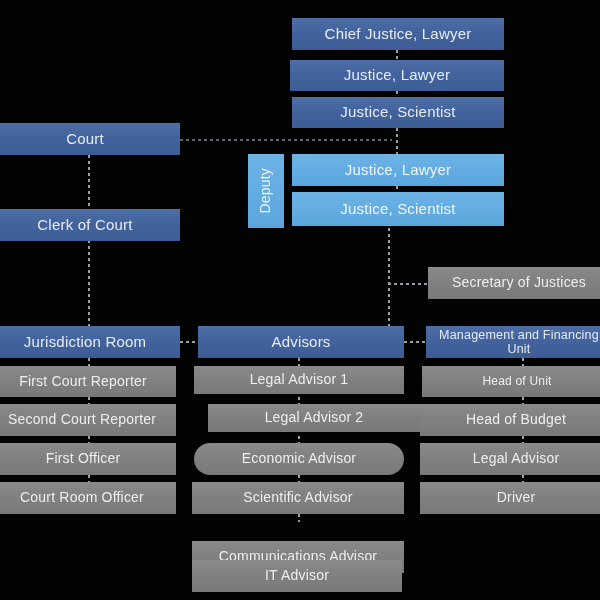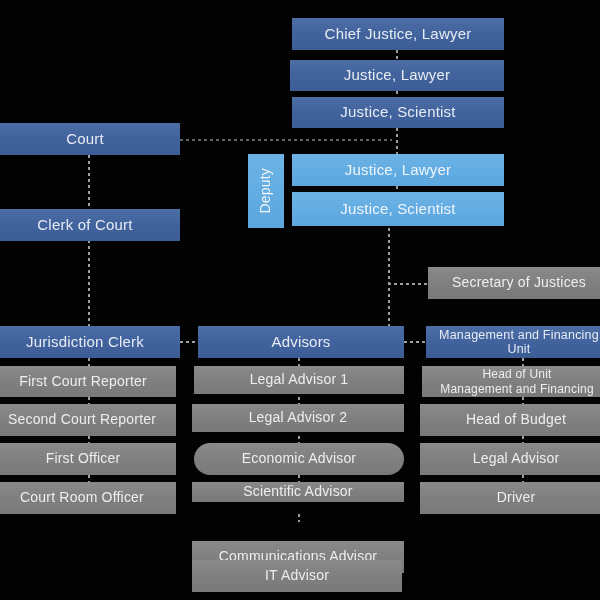--- a/index.html
+++ b/index.html
@@ -179,21 +179,21 @@
 
   <div class="box blue-light" style="left:292px; top:192px; width:212px; height:34px;">
     <span>Justice, Scientist</span>
   </div>
 
   <div class="box gray" style="left:428px; top:267px; width:182px; height:32px;">
     <span>Secretary of Justices</span>
   </div>
 
   <div class="box blue-dark" style="left:-10px; top:326px; width:190px; height:32px;">
-    <span>Jurisdiction Clerk</span>
+    <span>Jurisdiction Room</span>
   </div>
 
   <div class="box gray" style="left:-10px; top:366px; width:186px; height:31px;">
     <span>First Court Reporter</span>
   </div>
 
   <div class="box gray" style="left:-12px; top:404px; width:188px; height:32px;">
     <span>Second Court Reporter</span>
   </div>
 
@@ -206,47 +206,46 @@
   </div>
 
   <div class="box blue-dark" style="left:198px; top:326px; width:206px; height:32px;">
     <span>Advisors</span>
   </div>
 
   <div class="box gray" style="left:194px; top:366px; width:210px; height:28px;">
     <span>Legal Advisor 1</span>
   </div>
 
-  <div class="box gray" style="left:192px; top:404px; width:212px; height:28px;">
+  <div class="box gray" style="left:208px; top:404px; width:212px; height:28px;">
     <span>Legal Advisor 2</span>
   </div>
 
   <div class="box gray" style="left:194px; top:443px; width:210px; height:32px;border-radius:16px;">
     <span>Economic Advisor</span>
   </div>
 
-  <div class="box gray" style="left:192px; top:482px; width:212px; height:20px;">
+  <div class="box gray" style="left:192px; top:482px; width:212px; height:32px;">
     <span>Scientific Advisor</span>
   </div>
 
   <div class="box gray" style="left:192px; top:521px; width:212px; height:32px;margin-top:20px;">
     <span>Communications Advisor</span>
   </div>
 
   <div class="box gray" style="left:192px; top:560px; width:210px; height:32px;">
     <span>IT Advisor</span>
   </div>
 
   <div class="box blue-dark small-text" style="left:426px; top:326px; width:186px; height:32px;">
     <span>Management and Financing Unit</span>
   </div>
 
   <div class="box gray two-line" style="left:422px; top:366px; width:190px; height:31px;">
     <span>Head of Unit</span>
-    <span>Management and Financing</span>
   </div>
 
   <div class="box gray" style="left:420px; top:404px; width:192px; height:32px;">
     <span>Head of Budget</span>
   </div>
 
   <div class="box gray" style="left:420px; top:443px; width:192px; height:32px;">
     <span>Legal Advisor</span>
   </div>
 

